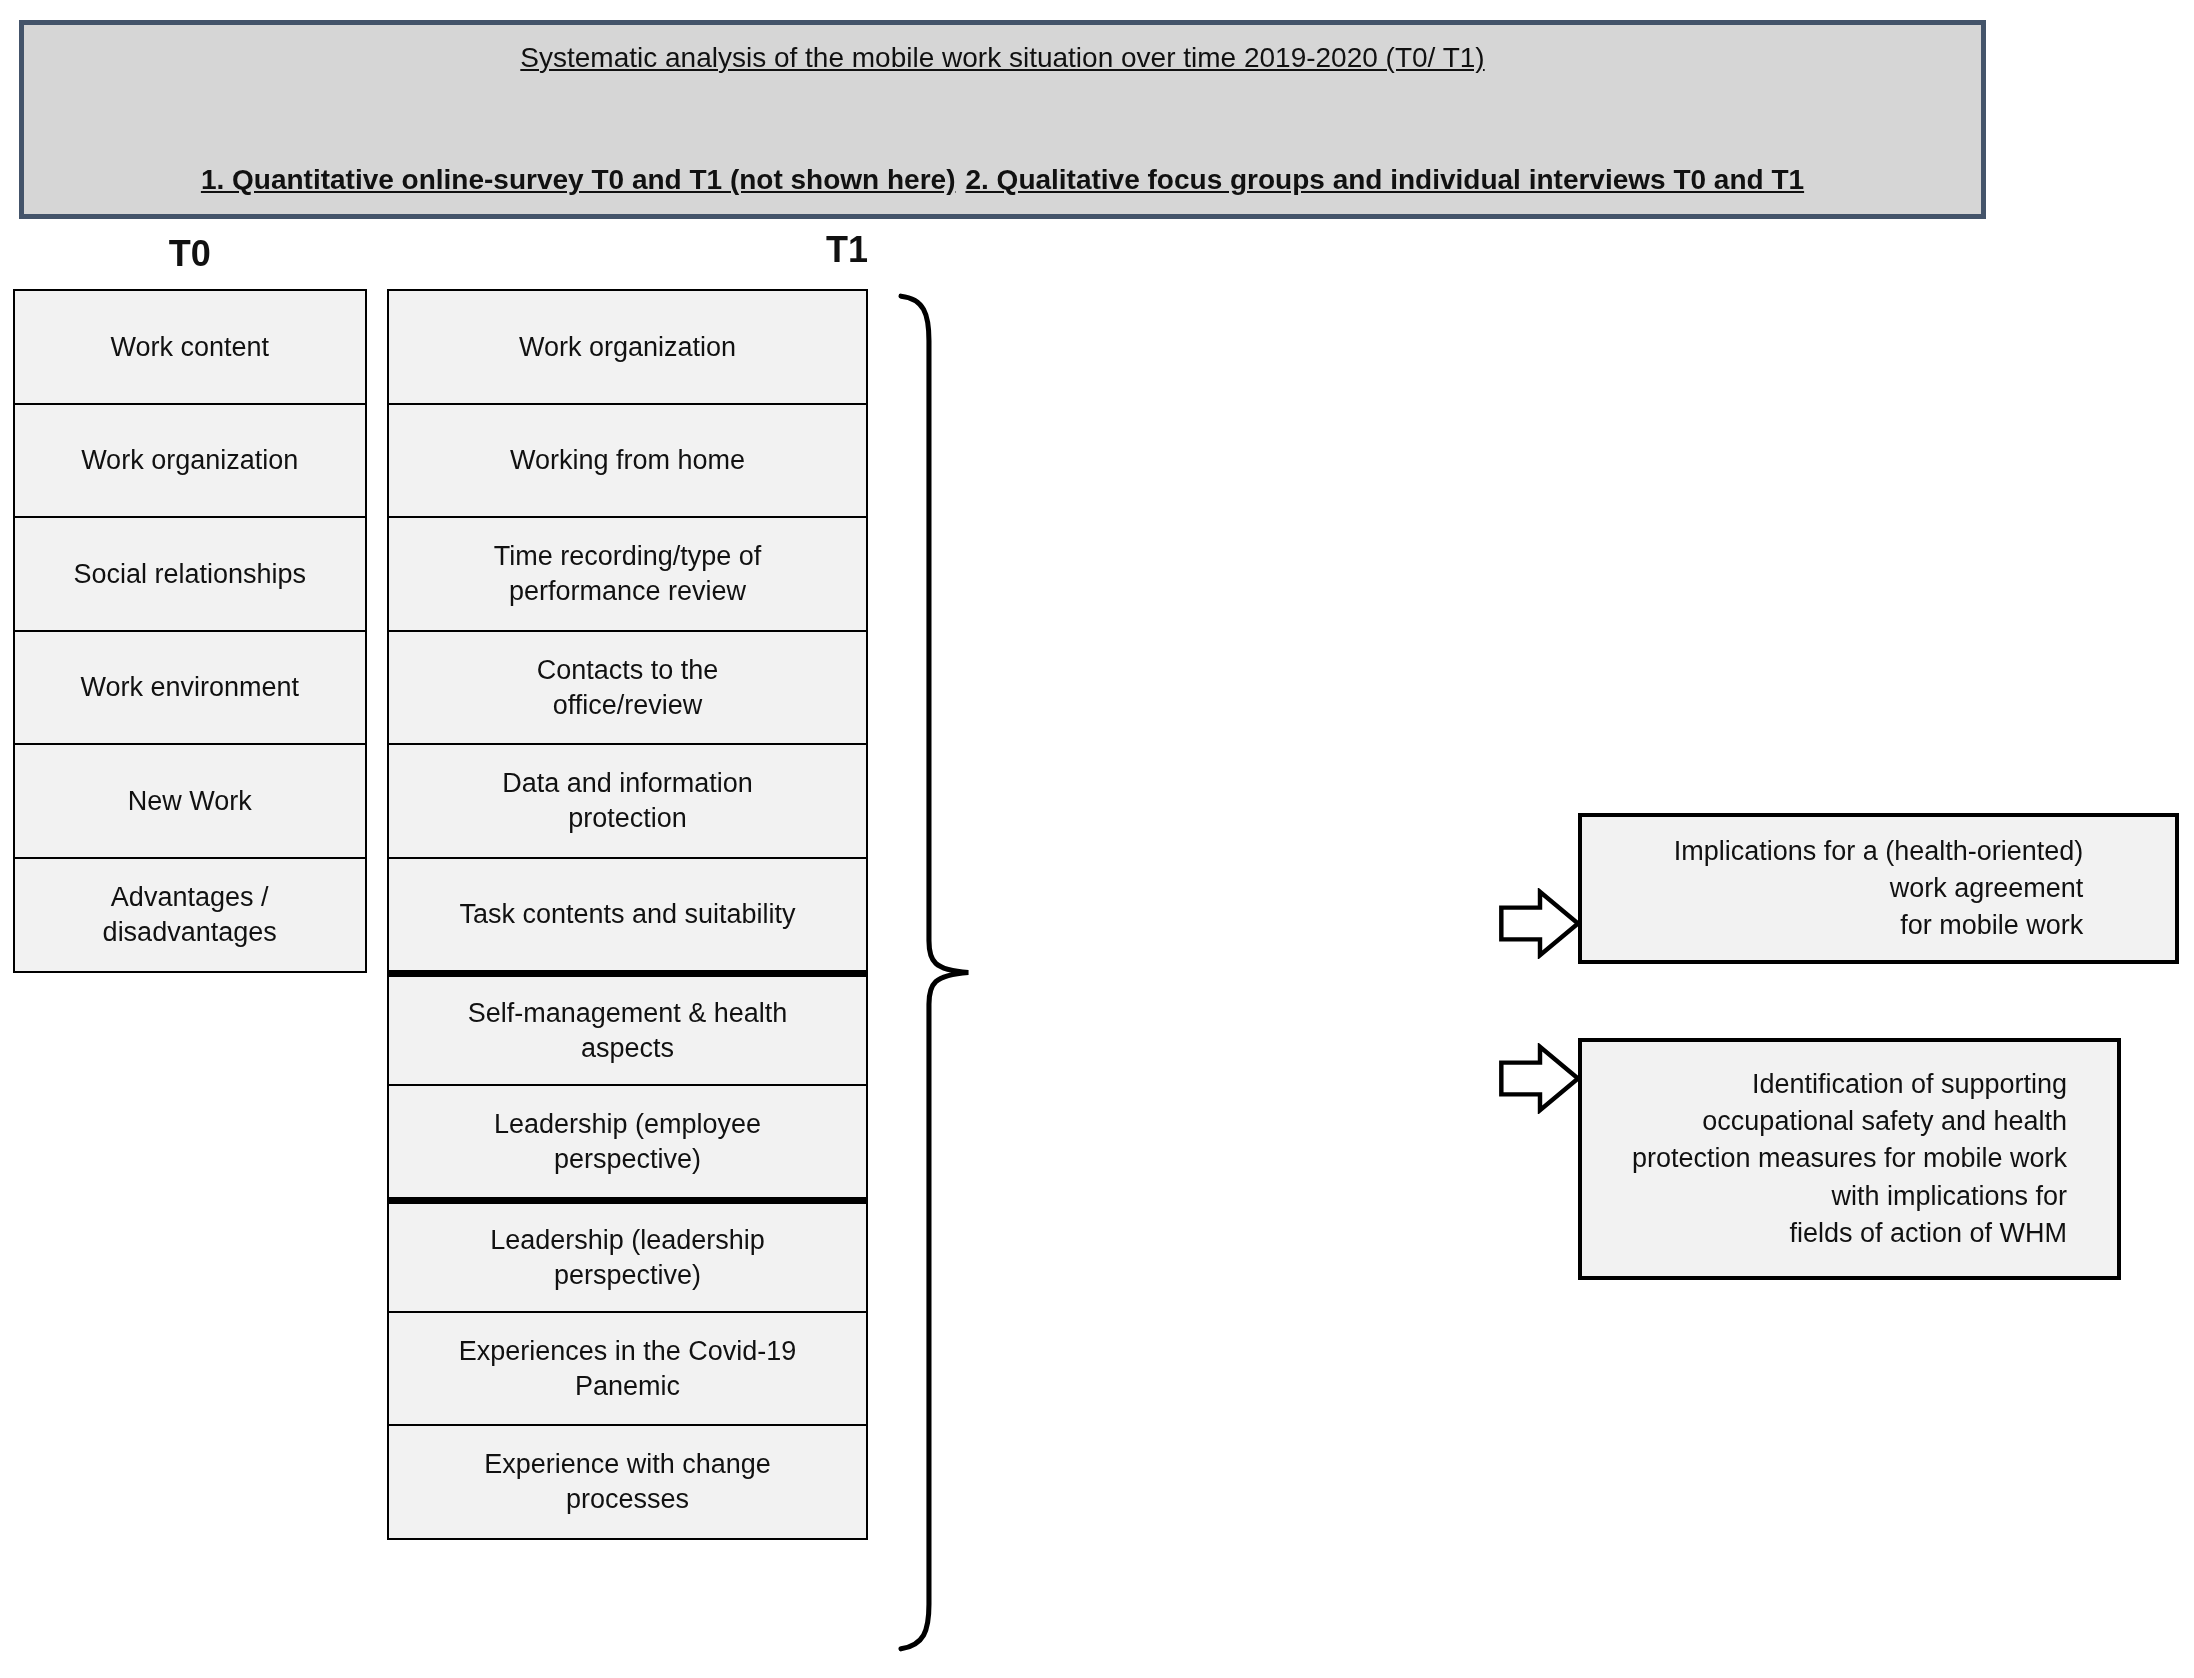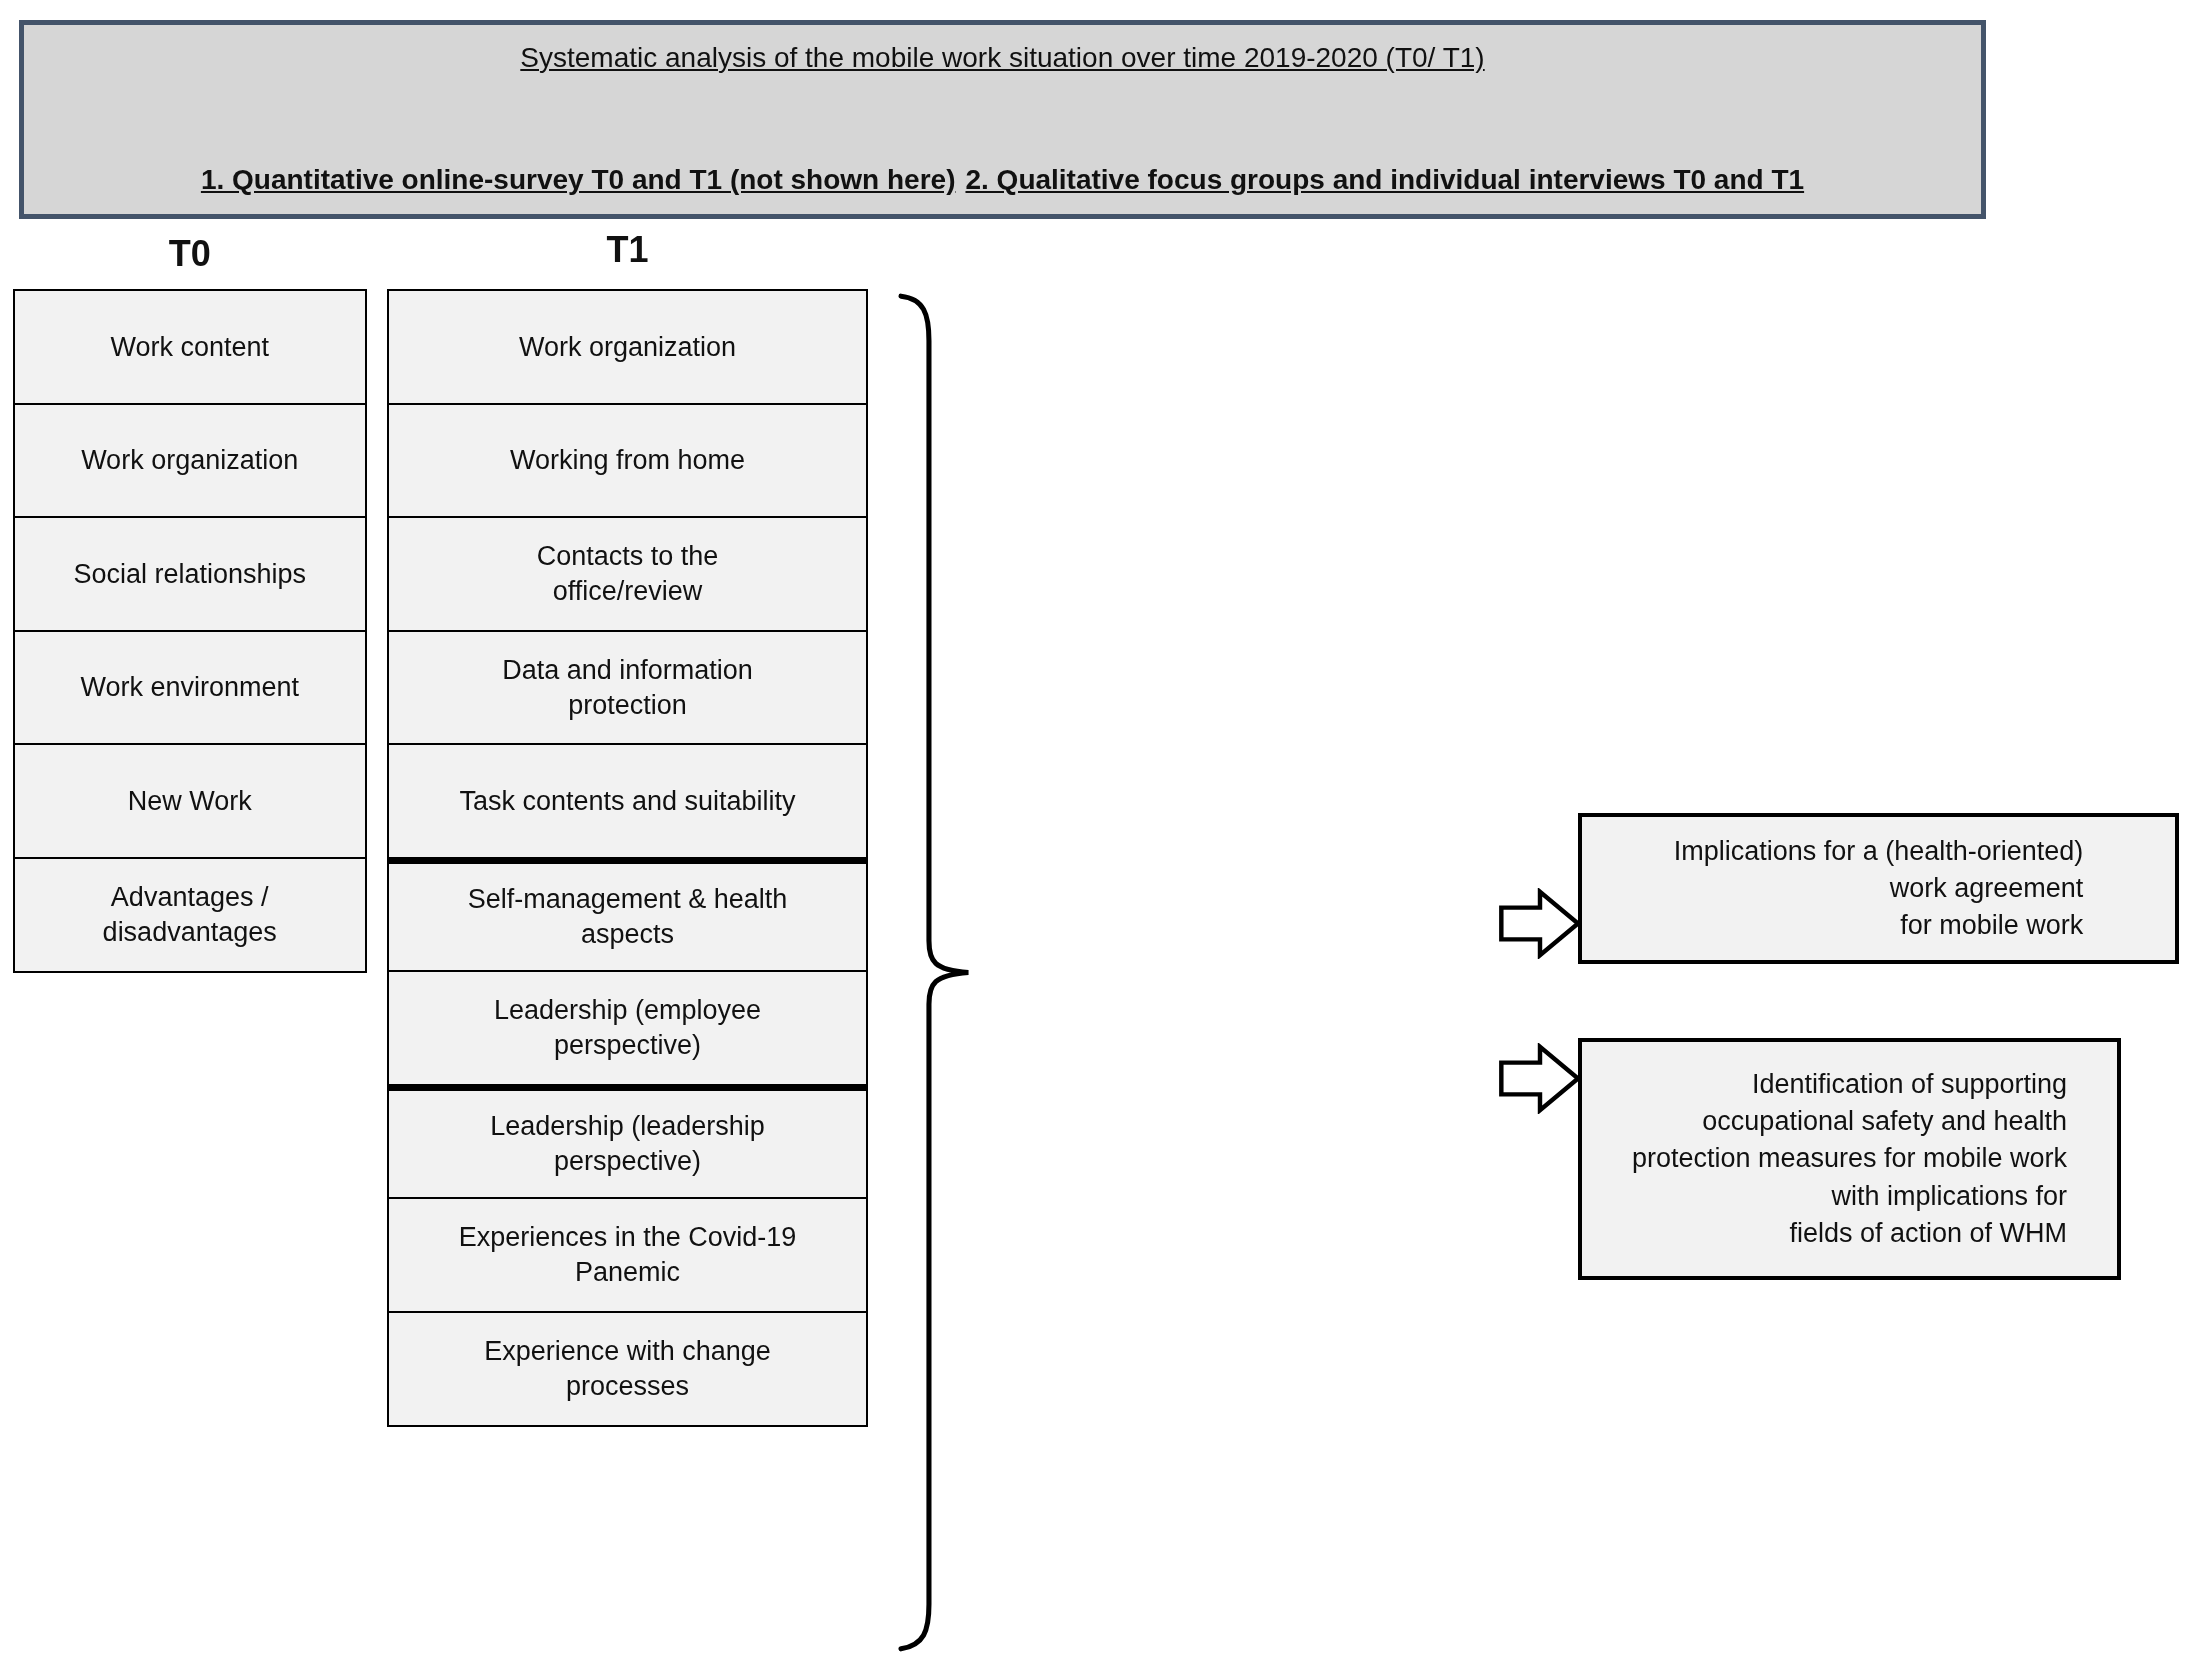--- a/index.html
+++ b/index.html
@@ -9,21 +9,21 @@
   .hdr{position:absolute;left:19px;top:20px;width:1967px;height:199px;background:#d6d6d6;
        border:5.7px solid #44546a;box-sizing:border-box;display:flex;flex-direction:column;
        align-items:center;justify-content:space-between;padding:16.5px 12.7px 15.3px;text-decoration:underline;}
   .hdr-title{font-size:28px;font-weight:400;text-align:center;}
   .hdr-items{display:flex;flex-direction:row;align-items:center;gap:10px;}
   .hdr-item{font-size:28px;font-weight:700;text-align:center;line-height:1.3;}
 
   
   .col-label{position:absolute;font-size:36px;font-weight:700;text-align:center;}
   #t0-label{left:12.7px;top:233px;width:354px;}
-  #t1-label{left:387px;top:229px;width:481px;}
+  #t1-label{left:387px;top:229px;width:481px;text-align:right;}
 
   
   .col{position:absolute;}
   #t0-col{left:12.7px;top:289px;width:354px;}
   #t1-col{left:387px;top:289px;width:481px;}
   .cell{box-sizing:border-box;height:116px;border:2.5px solid #000;background:#f2f2f2;margin-top:-2.5px;
         display:flex;align-items:center;justify-content:center;text-align:center;
         font-size:27px;line-height:1.28;white-space:pre-line;padding:4px 9px;}
   .cell:first-child{margin-top:0;}
   .cell.thick{border-top-width:7px;}
@@ -70,20 +70,22 @@
     <div class="cell">Social relationships</div>
     <div class="cell">Work environment</div>
     <div class="cell">New Work</div>
     <div class="cell">Advantages /
 disadvantages</div>
   </div>
 
   <div class="col" id="t1-col">
     <div class="cell">Work organization</div>
     <div class="cell">Working from home</div>
+    <div class="cell">Time recording/type of
+performance review</div>
     <div class="cell">Contacts to the
 office/review</div>
     <div class="cell">Data and information
 protection</div>
     <div class="cell">Task contents and suitability</div>
     <div class="cell thick">Self-management &amp; health
 aspects</div>
     <div class="cell">Leadership (employee
 perspective)</div>
     <div class="cell thick">Leadership (leadership

